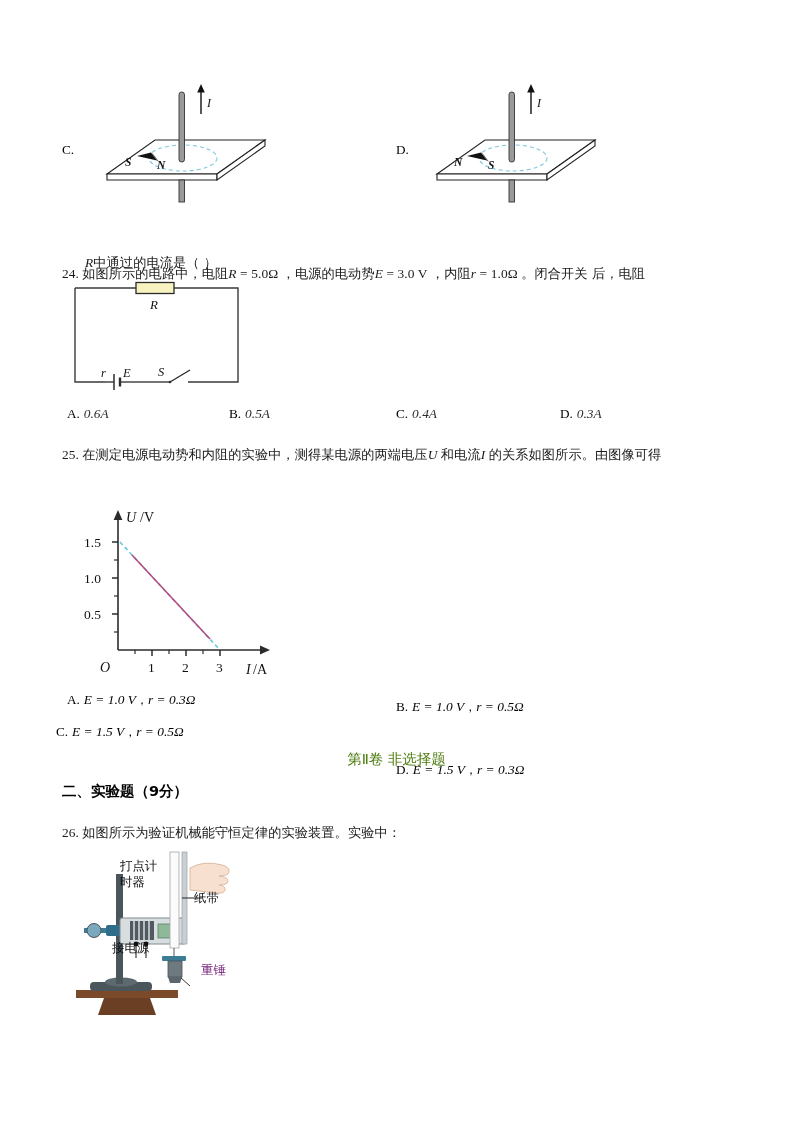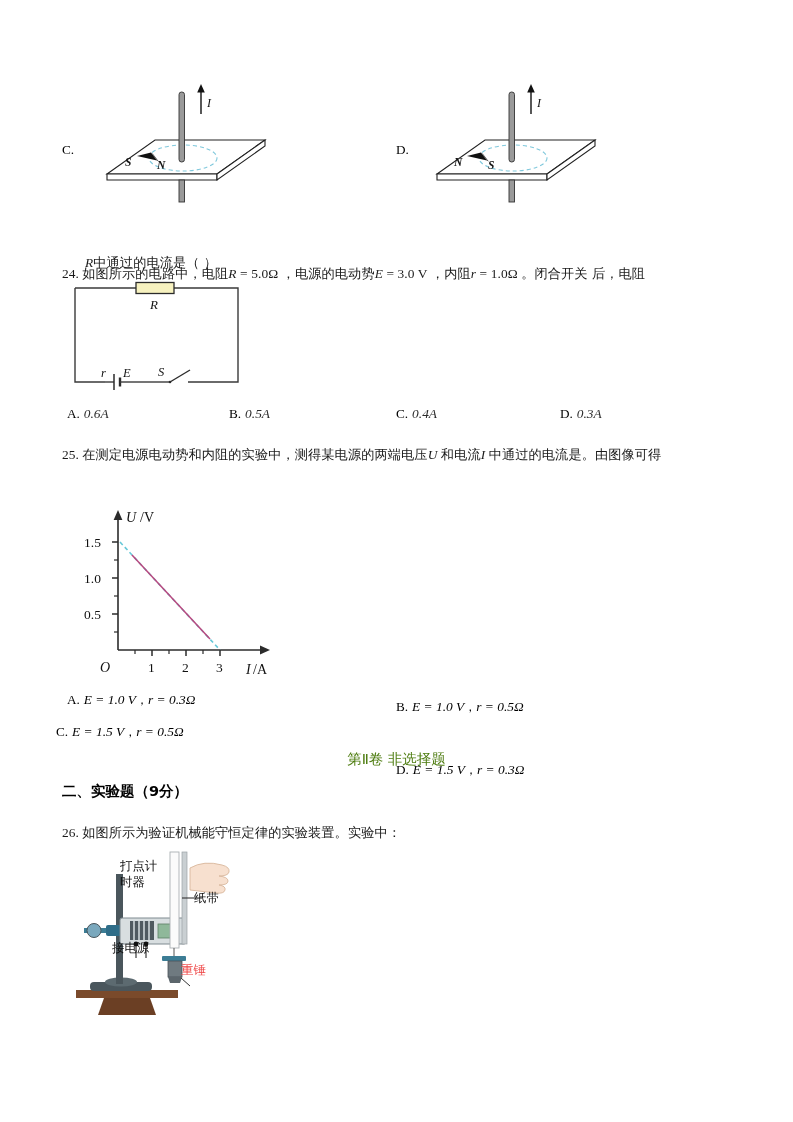--- a/index.html
+++ b/index.html
@@ -177,21 +177,21 @@
   </div>
   <div class="optrow" style="left:560px; top:404px;">
     <span class="opt-label">D.</span>
     <span class="opt-val">0.3A</span>
   </div>
 
   <div class="abs qtext" style="left:62px; top:440px; width:690px;">
     <span class="num mn">25.</span>
     <span class="cjk">在测定电源电动势和内阻的实验中，测得某电源的两端电压</span><span class="mi">U</span>
     <span class="cjk">和电流</span><span class="mi">I</span>
-    <span class="cjk">中通过的电流是。由图像可得</span>
+    <span class="cjk">的关系如图所示。由图像可得</span>
   </div>
 
   <svg class="abs" style="left:70px; top:500px;" width="230" height="180" viewBox="0 0 230 180">
 
     <line x1="48" y1="150" x2="48" y2="18" stroke="#2b2b2b" stroke-width="1.6"></line>
     <polygon points="48,10 43.6,20 52.4,20" fill="#2b2b2b"></polygon>
 
     <line x1="48" y1="150" x2="192" y2="150" stroke="#2b2b2b" stroke-width="1.6"></line>
     <polygon points="200,150 190,145.6 190,154.4" fill="#2b2b2b"></polygon>
 
@@ -303,16 +303,16 @@
 
     <line x1="119" y1="128" x2="128" y2="136" stroke="#333" stroke-width="1"></line>
   </svg>
 
   <div class="abs cjk" style="left:120px; top:858px; font-size:12.4px; line-height:16px; color:#111;">
     <div>打点计</div>
     <div>时器</div>
   </div>
   <div class="abs cjk" style="left:194px; top:890px; font-size:12.4px; color:#111;">纸带</div>
   <div class="abs cjk" style="left:112px; top:940px; font-size:12.4px; color:#111;">接电源</div>
-  <div class="abs cjk" style="left:156px; top:962px; font-size:12.4px; color:#ef4444;padding-left:25px;">重锤</div>
+  <div class="abs cjk" style="left:176px; top:962px; font-size:12.4px; color:#701a75;padding-left:25px;">重锤</div>
 
 
 </div>
 
 </body></html>

